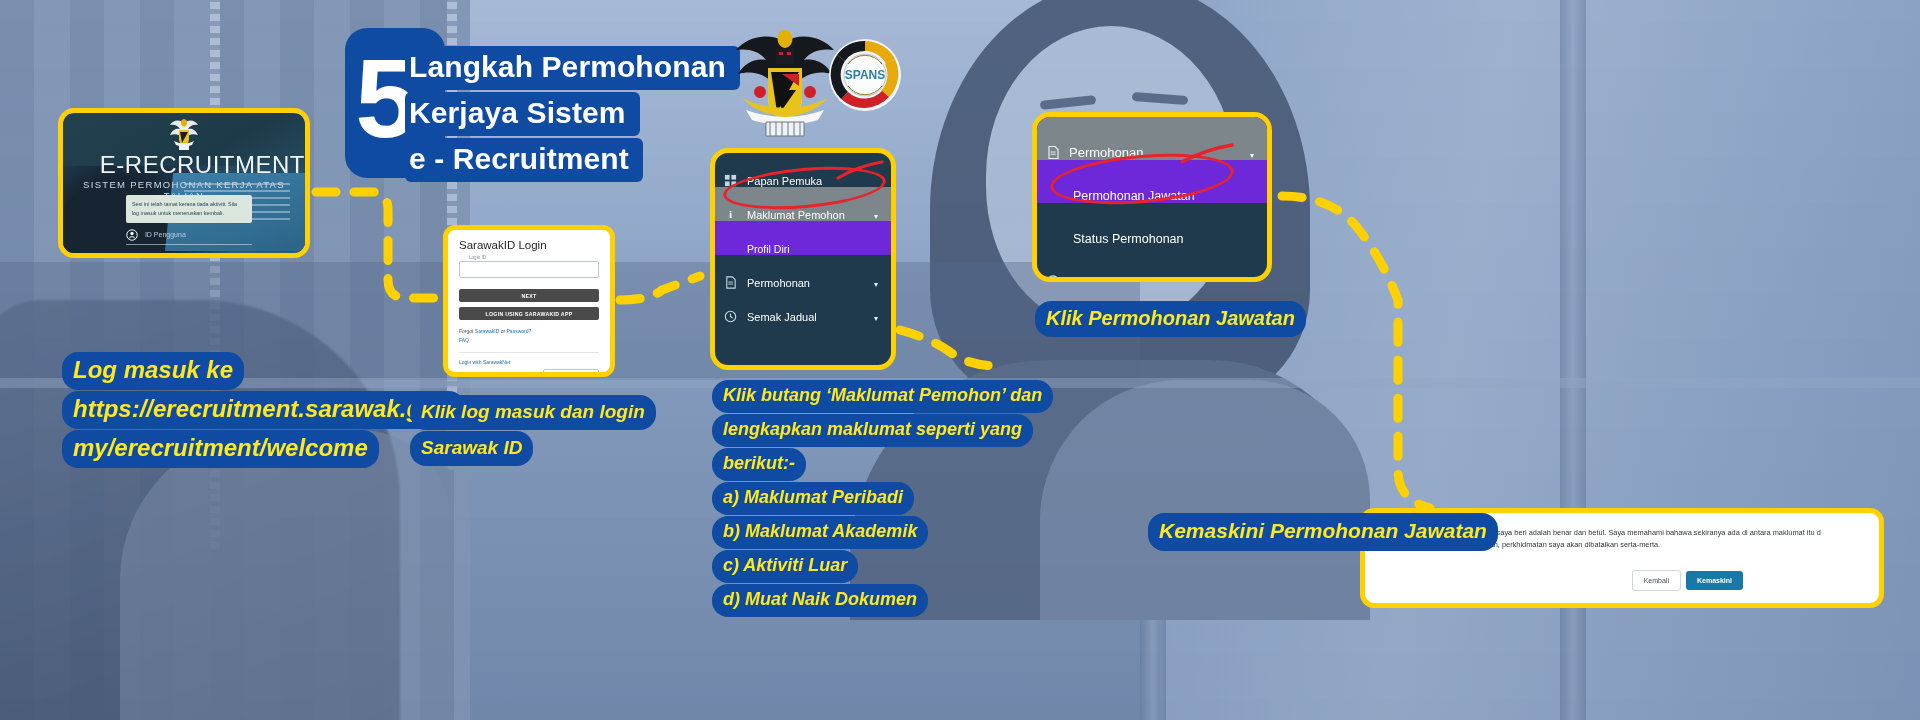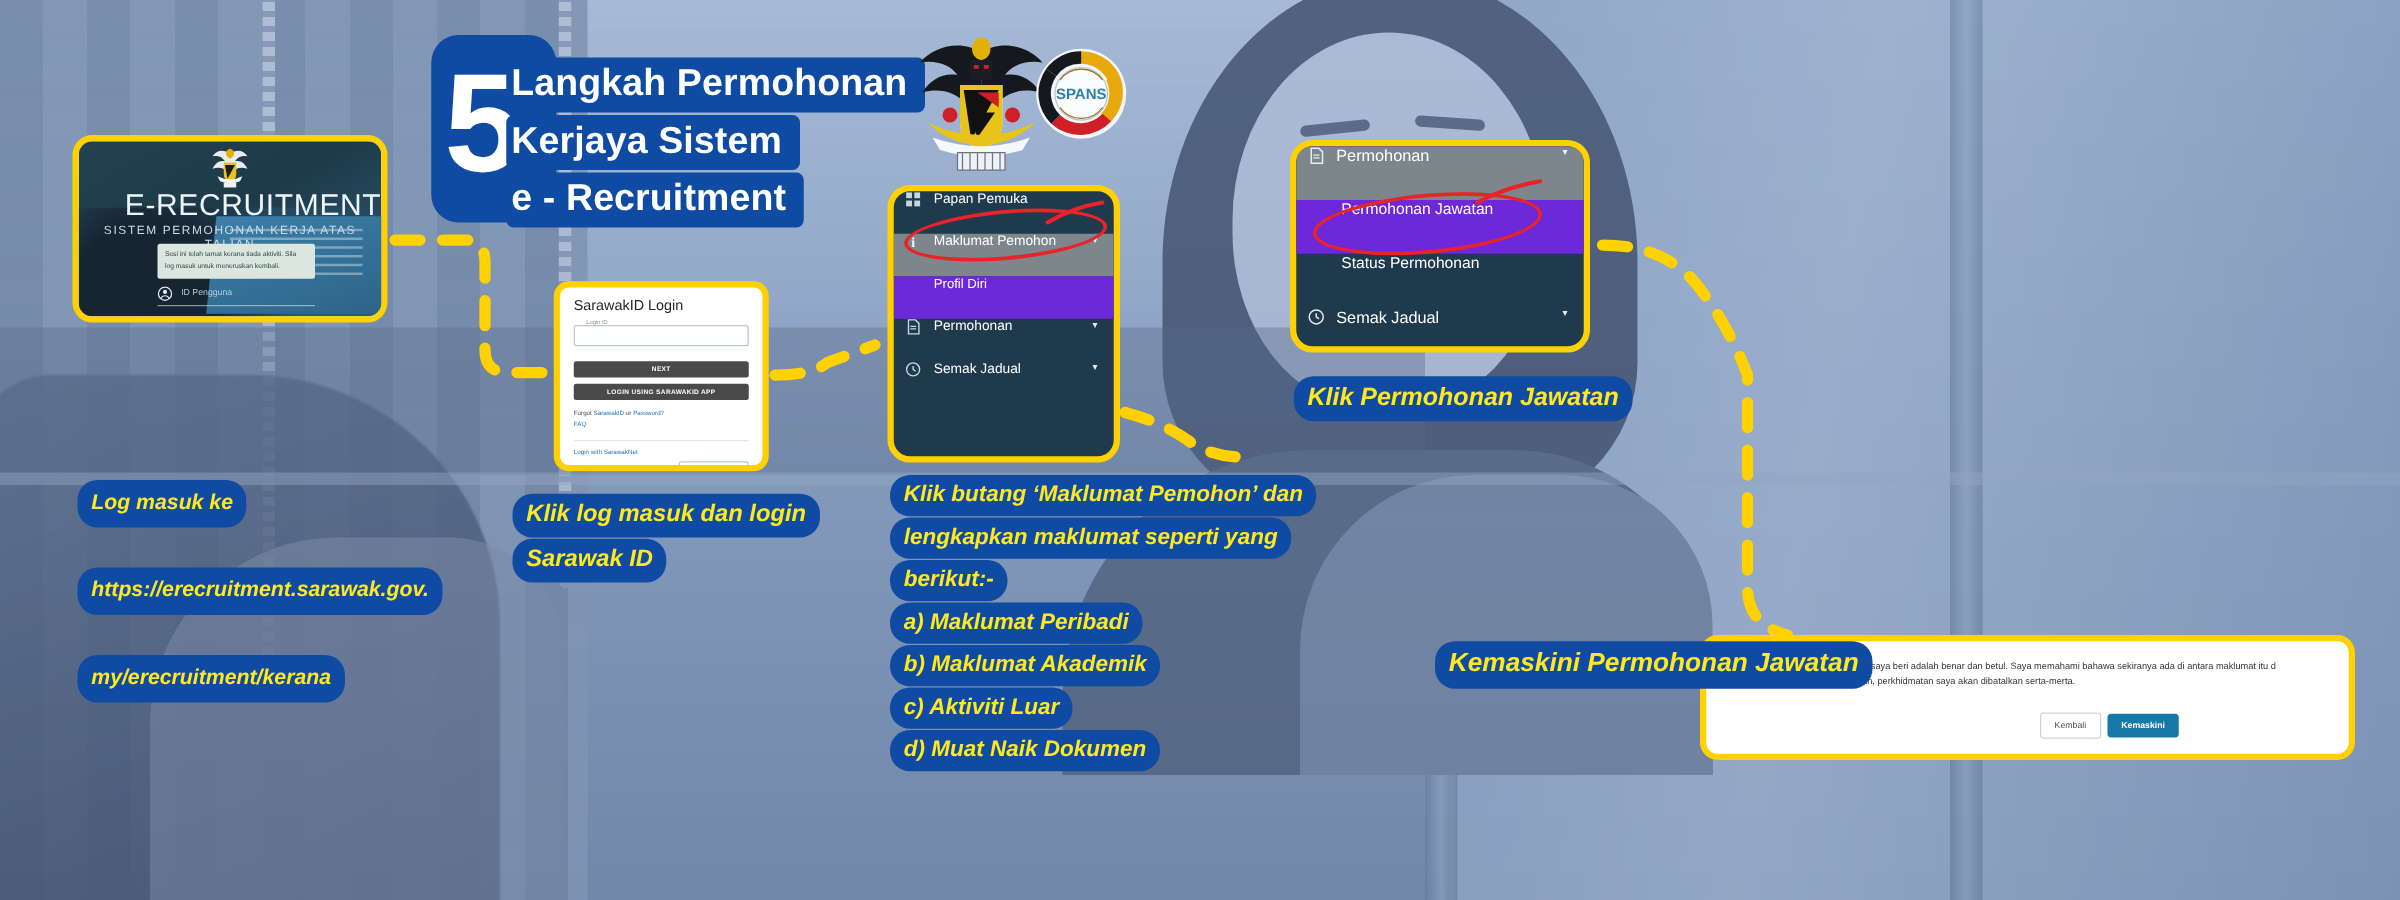--- a/index.html
+++ b/index.html
@@ -214,21 +214,21 @@
     border: 1px solid #b9c6d4; border-radius: 2px; padding: 4px 9px;
     font-size: 4.6px; color: #4a4a4a; font-weight: 700; background: #fff;
   }
 
   
   #card-menu1 { left: 710px; top: 148px; width: 186px; height: 222px; background: #1e3a4c; }
   
   #card-menu2 { left: 1032px; top: 112px; width: 240px; height: 170px; background: #1e3a4c; }
 
   .mrow {
-    position: relative; display: flex; align-items: flex-start;
+    position: relative; display: flex; align-items: flex-end;
     color: #ffffff; font-size: 11px; height: 34px; padding: 0 10px 0 9px;
   }
   .mrow .mi { width: 14px; margin-right: 9px; opacity: .95; display: flex; }
   .mrow .mlabel { flex: 1; }
   .mrow .mcaret { width: 10px; text-align: center; font-size: 8px; opacity: .9; }
   .mrow.active { background: #7d868b; }
   .mrow.sel { background: #6d28d9; }
   .mrow.sub { padding-left: 32px; font-size: 10.5px; }
   #card-menu2 .mrow { height: 43px; font-size: 13px; }
   #card-menu2 .mrow.sub { padding-left: 36px; font-size: 12.5px; }
@@ -262,21 +262,21 @@
   
   .cap { position: absolute; }
   .cap span {
     display: block; width: max-content; max-width: 560px;
     background: #0f4ba3; color: #ffe81f;
     font-style: italic; font-weight: 700;
     padding: 3px 11px 5px; border-radius: 16px;
     margin-bottom: 1px;
   }
   #cap-login  { left: 62px;  top: 352px; }
-  #cap-login  span { font-size: 17px; line-height: 30px; margin-top: 32px; }
+  #cap-login  span { font-size: 24px; line-height: 30px; }
   #cap-sid    { left: 410px; top: 395px; }
   #cap-sid    span { font-size: 19px; line-height: 27px; }
   #cap-info   { left: 712px; top: 380px; }
   #cap-info   span { font-size: 18px; line-height: 25px; }
   #cap-perm   { left: 1035px; top: 301px; }
   #cap-perm   span { font-size: 20px; line-height: 28px; }
   #cap-kemas  { left: 1148px; top: 513px; }
   #cap-kemas  span { font-size: 21px; line-height: 30px; }
 
   
@@ -543,21 +543,21 @@
     </div>
     <div class="decl-actions">
       <span class="decl-btn decl-back">Kembali</span>
       <span class="decl-btn decl-ok">Kemaskini</span>
     </div>
   </div>
 
   <div class="cap" id="cap-login">
     <span>Log masuk ke</span>
     <span>https://erecruitment.sarawak.gov.</span>
-    <span>my/erecruitment/kerana</span>
+    <span>my/erecruitment/welcome</span>
   </div>
 
   <div class="cap" id="cap-sid">
     <span>Klik log masuk dan login</span>
     <span>Sarawak ID</span>
   </div>
 
   <div class="cap" id="cap-info">
     <span>Klik butang ‘Maklumat Pemohon’ dan</span>
     <span>lengkapkan maklumat seperti yang</span>

